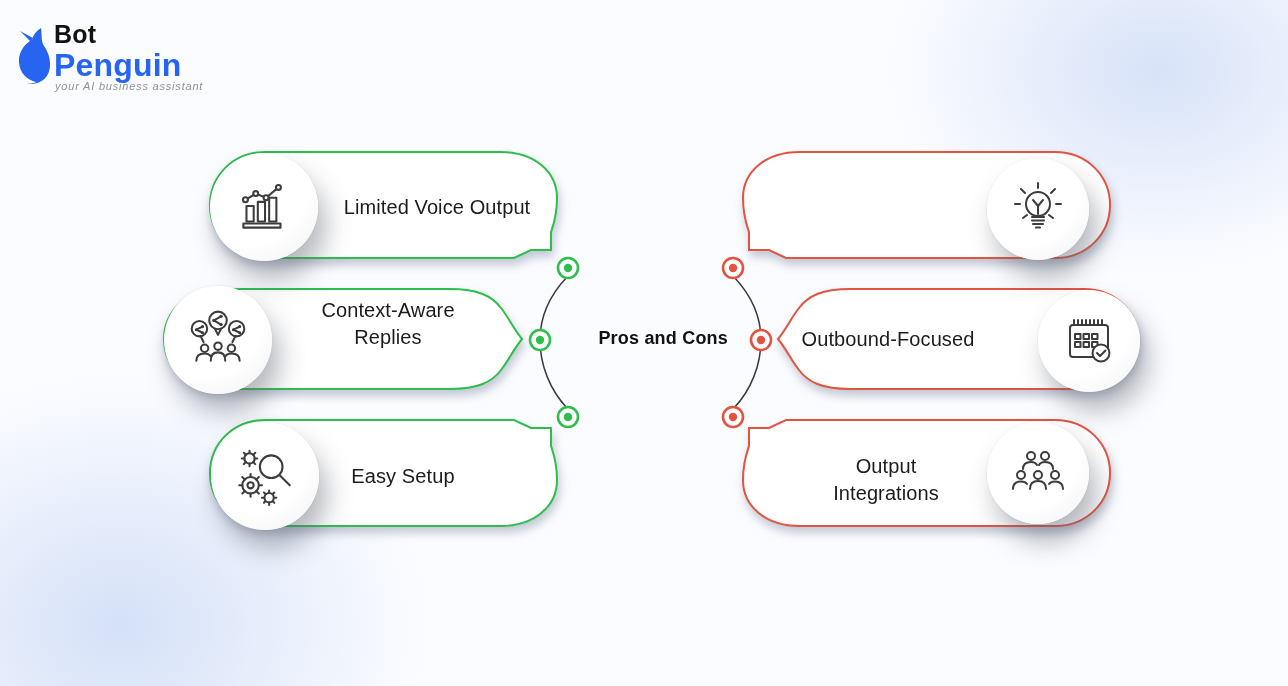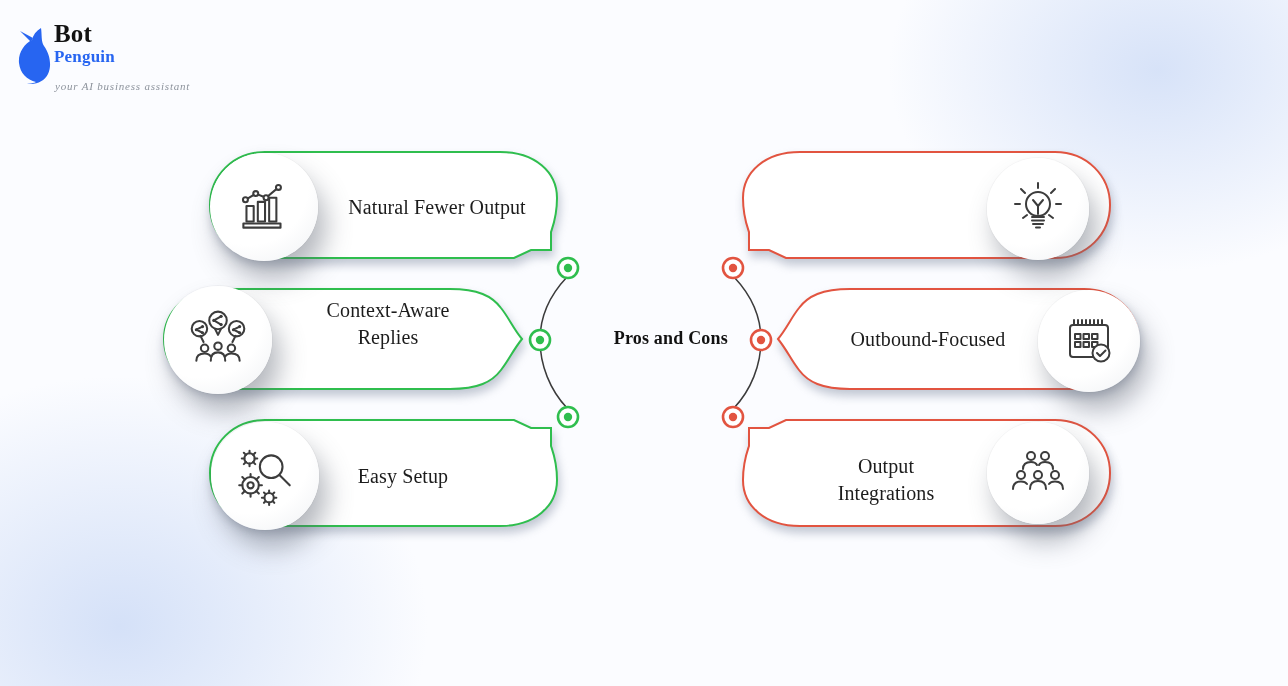--- a/index.html
+++ b/index.html
@@ -1,29 +1,29 @@
 <!DOCTYPE html>
 <html><head>
 <meta charset="utf-8">
 <style>
   html,body{margin:0;padding:0;}
   .canvas{
     position:relative; width:1288px; height:686px; overflow:hidden;
     background:#fbfcff;
-    font-family:Liberation Serif, serif;
+    font-family:Liberation Sans, sans-serif;
   }
   .blob{position:absolute; border-radius:50%; pointer-events:none;}
   .blob.tr{width:560px;height:420px;right:-150px;top:-140px;
     background:radial-gradient(ellipse at center, rgba(203,218,246,0.75) 0%, rgba(203,218,246,0.0) 68%);}
   .blob.bl{width:640px;height:520px;left:-200px;bottom:-200px;
     background:radial-gradient(ellipse at center, rgba(203,218,246,0.8) 0%, rgba(203,218,246,0.0) 68%);}
   .logo{position:absolute; left:14px; top:18px;}
   .logo .mark{position:absolute; left:0; top:8px;}
   .logo .word1{position:absolute; left:40px; top:2px; font-size:25px; font-weight:800; color:#121212; letter-spacing:0.2px;}
-  .logo .word2{position:absolute; left:40px; top:29px; font-size:17px; font-weight:800; color:#2765f1; letter-spacing:0.2px;}
+  .logo .word2{position:absolute; left:40px; top:29px; font-size:32px; font-weight:800; color:#2765f1; letter-spacing:0.2px;}
   .logo .tag{position:absolute; left:41px; top:62px; font-size:11px; font-style:italic; color:#8d939c; letter-spacing:0.8px; white-space:nowrap;}
   svg.layer{position:absolute; left:0; top:0;}
   .bubble{filter:drop-shadow(2px 6px 5px rgba(125,135,158,0.45));}
   .icon-circle{
     position:absolute; border-radius:50%;
     background:radial-gradient(circle at 36% 30%, #ffffff 58%, #eef0f3 100%);
     box-shadow:8px 18px 26px rgba(92,97,110,0.45), 0 0 0 1px rgba(0,0,0,0.03);
     display:flex; align-items:center; justify-content:center;
   }
   .icon-circle.big{width:108px;height:108px;}
@@ -177,19 +177,19 @@
       <path d="M33,24 C34,22 36,21 39,21 C44,21 47,23 47,28"></path>
       <circle cx="15" cy="34" r="4"></circle>
       <circle cx="32" cy="34" r="4"></circle>
       <circle cx="49" cy="34" r="4"></circle>
       <path d="M7,48 C7,43 10,40.5 15,40.5 C18,40.5 20,41.5 21,43"></path>
       <path d="M24,48 C24,42.5 27,40 32,40 C37,40 40,42.5 40,48"></path>
       <path d="M43,43 C44,41.5 46,40.5 49,40.5 C54,40.5 57,43 57,48"></path>
     </svg>
   </div>
 
-  <div class="label" style="left:327px; top:194px; width:220px;">Natural Fewer Output</div>
+  <div class="label" style="left:327px; top:194px; width:220px;">Limited Voice Output</div>
   <div class="label" style="left:303px; top:297px; width:170px;">Context-Aware Replies</div>
   <div class="label" style="left:308px; top:463px; width:190px;">Easy Setup</div>
-  <div class="label" style="left:818px; top:326px; width:220px;">Outbound-Focused</div>
+  <div class="label" style="left:778px; top:326px; width:220px;">Outbound-Focused</div>
   <div class="label" style="left:811px; top:453px; width:150px;">Output Integrations</div>
 
 </div>
 
 </body></html>

